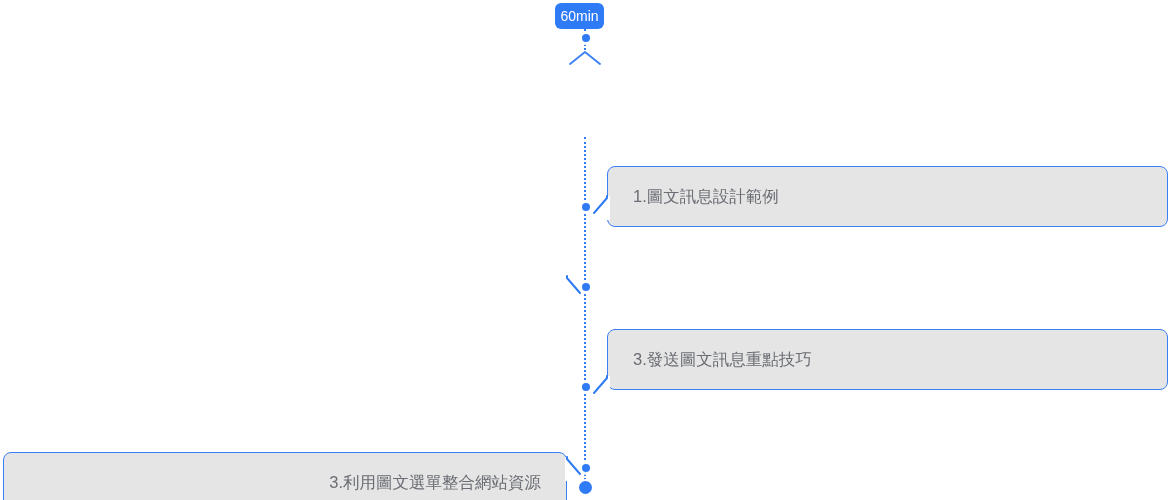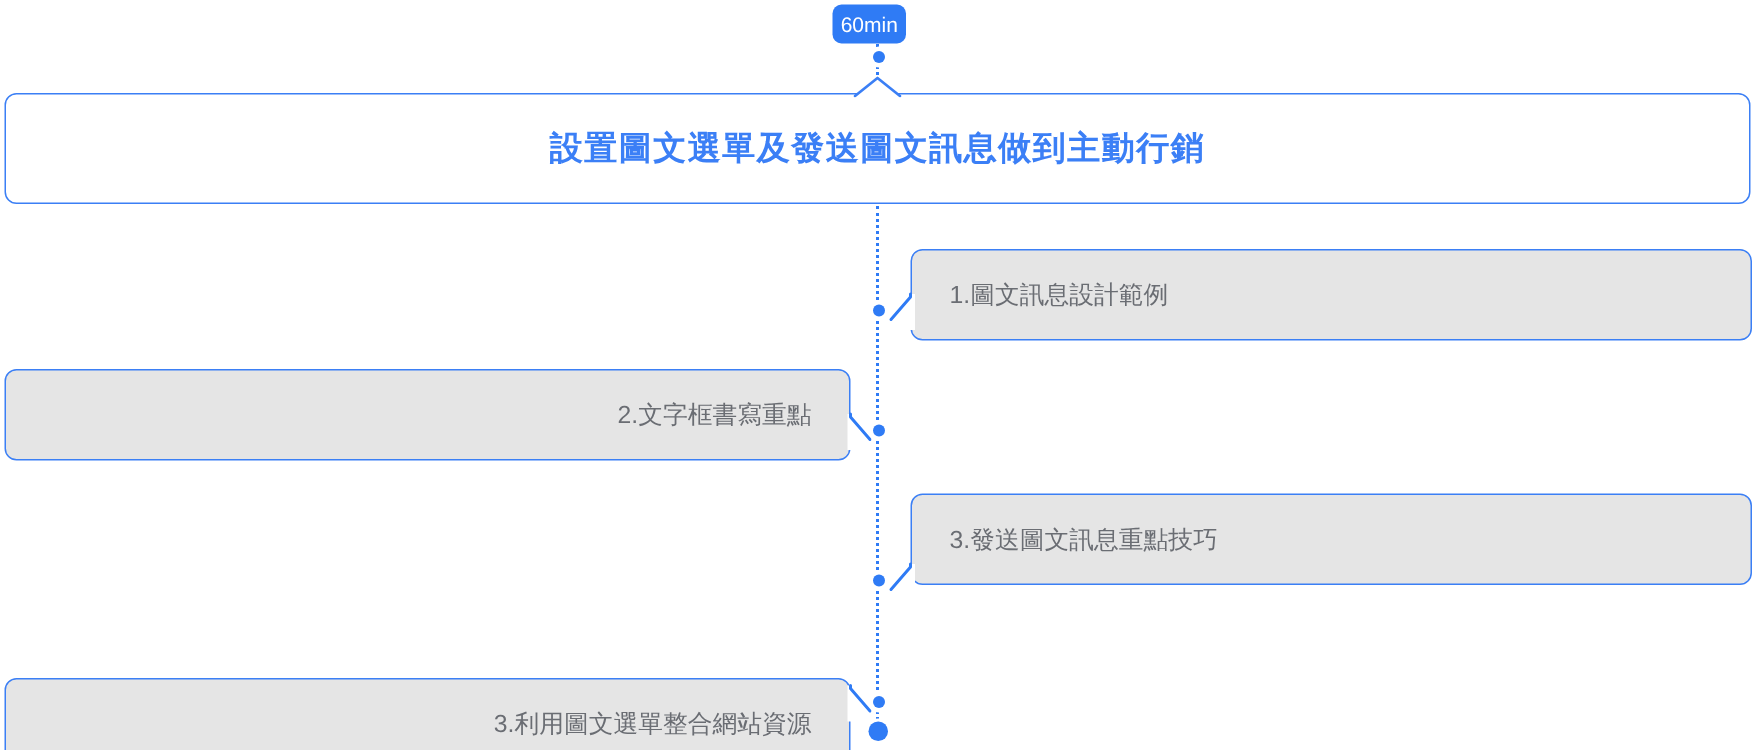--- a/index.html
+++ b/index.html
@@ -98,35 +98,29 @@
 </head>
 <body>
 
 <div class="canvas">
 
   <div class="badge">60min</div>
 
   <div class="vline top-line"></div>
   <span class="dot dot-badge"></span>
 
-  <div class="title-box">
-    <span class="title-text">設置圖文選單及發送圖文訊息做到主動行銷</span>
-  </div>
 
   <svg class="caret" width="34" height="15" viewBox="0 0 34 15">
     <path d="M2,14 L17,2 L32,14" fill="#ffffff" stroke="var(--border-blue)" stroke-width="1.8" stroke-linejoin="round" stroke-linecap="round"></path>
   </svg>
 
   <div class="vline main-line"></div>
 
   <div class="item right item-1">
     <span>1.圖文訊息設計範例</span>
-  </div>
-  <div class="item left item-2">
-    <span>2.文字框書寫重點</span>
   </div>
   <div class="item right item-3">
     <span>3.發送圖文訊息重點技巧</span>
   </div>
   <div class="item left item-4">
     <span>3.利用圖文選單整合網站資源</span>
   </div>
 
   <svg class="tail tail-r1" width="24" height="36" viewBox="0 0 24 36">
     <rect x="15" y="2" width="5" height="24" fill="#ffffff"></rect>

